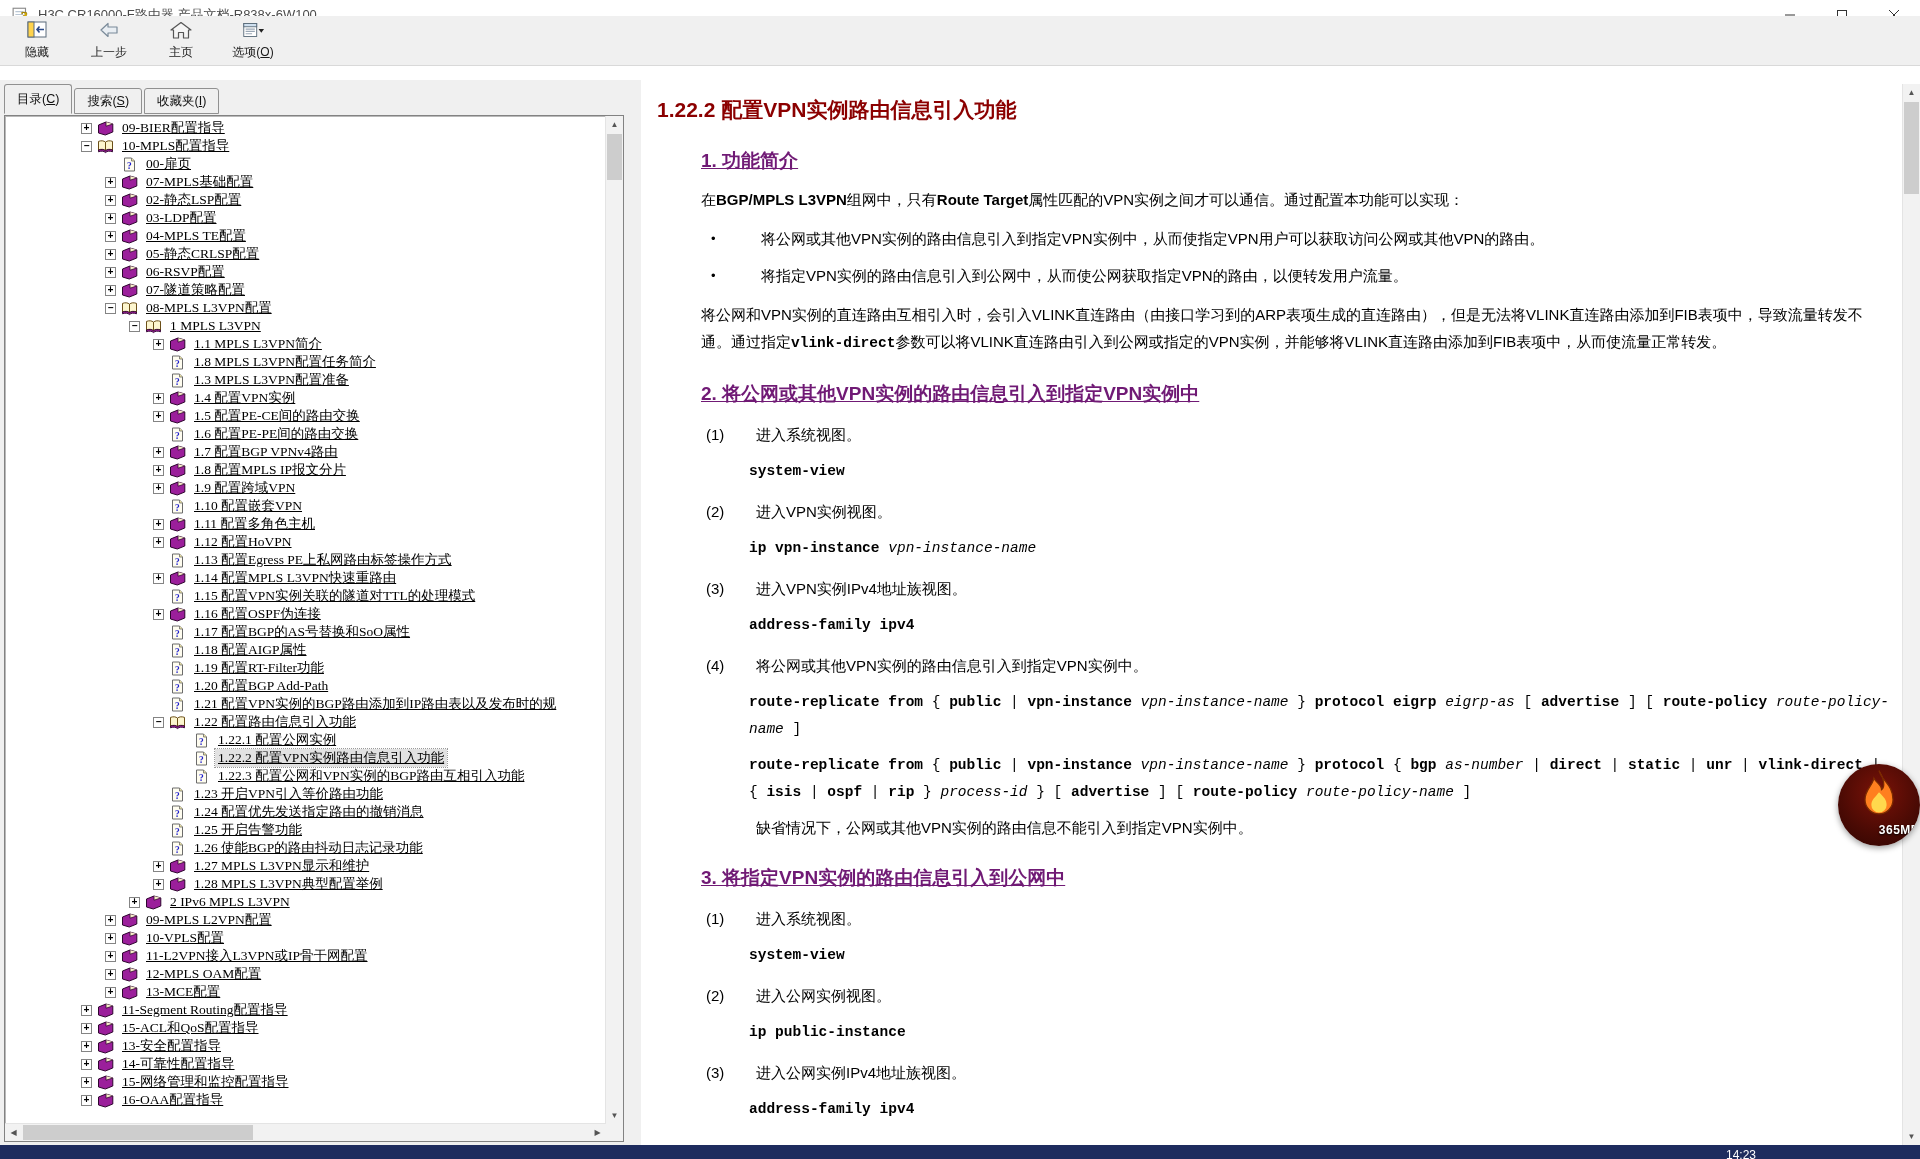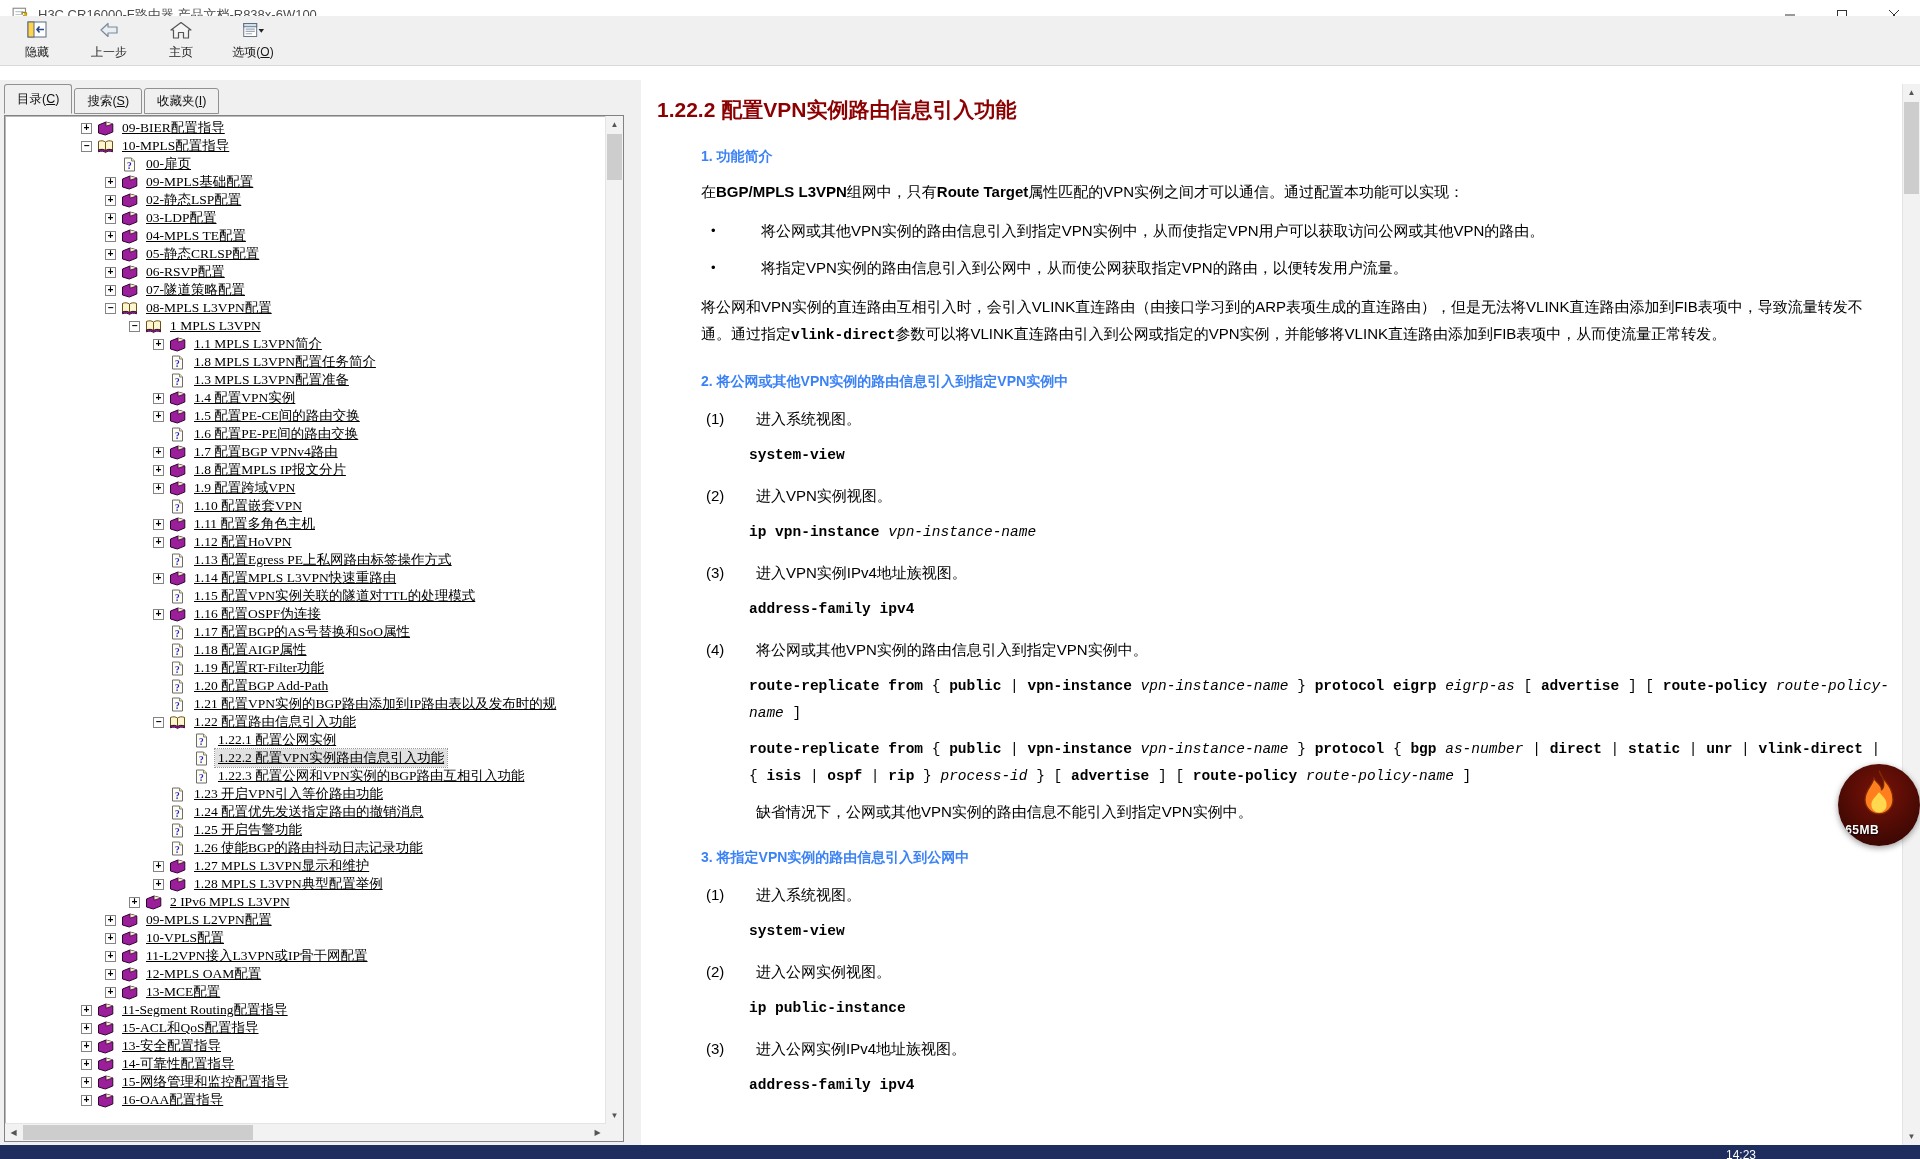--- a/index.html
+++ b/index.html
@@ -55,41 +55,41 @@
 
   
   #splitter{position:absolute;left:632px;top:80px;width:9px;bottom:14px;background:#f0f0f0;
             border-right:1px solid #9a9a9a;}
 
   
   #content{position:absolute;left:641px;top:80px;right:0;bottom:14px;background:#fff;}
   #doc{position:absolute;left:16px;top:6px;right:30px;bottom:0;overflow:hidden;
        font-size:15px;color:#000;}
   .h2{color:#8b0000;font-weight:bold;font-size:21px;margin:10px 0 22px 0;}
-  .h3{color:#3b82f6;font-weight:bold;font-size:14px;margin:24px 0 12px 44px;}
+  .h3{color:#701a75;font-weight:bold;font-size:19px;margin:24px 0 12px 44px;text-decoration:underline;}
   .para{margin:12px 0 12px 44px;line-height:27px;}
   .bullet{display:flex;margin:10px 0 10px 54px;line-height:27px;}
   .bdot{width:50px;flex:none;font-size:13px;}
   .btext{flex:1;}
   .step{display:flex;margin:14px 0 0 49px;line-height:27px;}
   .snum{width:50px;flex:none;}
   .stext{flex:1;}
   .cmd{margin:9px 0 0 92px;line-height:26px;}
   .pstep{margin:9px 0 12px 99px;line-height:27px;}
   .rb{font-weight:bold;}
   .rc{font-family:"Liberation Mono","DejaVu Sans Mono",monospace;font-weight:bold;font-size:14.5px;}
   .rv{font-family:"Liberation Mono","DejaVu Sans Mono",monospace;font-style:italic;font-size:14.5px;}
   .rs{font-family:"Liberation Mono","DejaVu Sans Mono",monospace;font-size:14.5px;}
   #cvtrack{top:4px;right:0;width:17px;bottom:0;background:#f2f2f2;border-left:1px solid #e4e4e4;}
 
   
   #firebadge{position:absolute;left:1838px;top:764px;width:82px;height:82px;border-radius:50%;
              background:radial-gradient(circle at 50% 35%, #7a1208 0%, #4a0a04 60%, #2e0502 100%);
              box-shadow:0 2px 6px rgba(0,0,0,.4);z-index:50;display:flex;flex-direction:column;
-             align-items:flex-start;justify-content:flex-end;overflow:hidden;}
+             align-items:flex-end;justify-content:flex-end;overflow:hidden;}
   #firebadge svg{position:absolute;top:4px;left:50%;transform:translateX(-50%);width:52px;height:56px;}
   #firebadge .blabel{position:relative;color:#fff;font-size:12px;font-weight:bold;margin-bottom:9px;
                      text-shadow:0 1px 2px #000;letter-spacing:.5px;}
 
   
   #taskbar{position:absolute;left:0;right:0;bottom:0;height:14px;background:#1e2c5e;overflow:hidden;}
   #clock{position:absolute;left:1726px;top:3px;color:#fff;font-size:12px;}
 </style>
 </head>
 <body>
@@ -197,21 +197,21 @@
             <span class="tlabel">00-扉页</span>
           </div>
           <div class="trow" style="padding-left: 99px;">
             <span class="tbox">+</span>
             <span class="ticw">
               <svg viewBox="0 0 17 15">
                 <path d="M1.5 4 L9 1 L15.8 3 L15.8 11 L8.3 14 L1.5 12 Z" fill="#9b1f9b" stroke="#2e052e" stroke-width="1" stroke-linejoin="round"></path>
                 <path d="M9 1 L9 5.2 L15.8 3" fill="#f7efc8" stroke="#2e052e" stroke-width="0.8" stroke-linejoin="round"></path>
               </svg>
             </span>
-            <span class="tlabel">09-MPLS基础配置</span>
+            <span class="tlabel">07-MPLS基础配置</span>
           </div>
           <div class="trow" style="padding-left: 99px;">
             <span class="tbox">+</span>
             <span class="ticw">
               <svg viewBox="0 0 17 15">
                 <path d="M1.5 4 L9 1 L15.8 3 L15.8 11 L8.3 14 L1.5 12 Z" fill="#9b1f9b" stroke="#2e052e" stroke-width="1" stroke-linejoin="round"></path>
                 <path d="M9 1 L9 5.2 L15.8 3" fill="#f7efc8" stroke="#2e052e" stroke-width="0.8" stroke-linejoin="round"></path>
               </svg>
             </span>
             <span class="tlabel">02-静态LSP配置</span>

